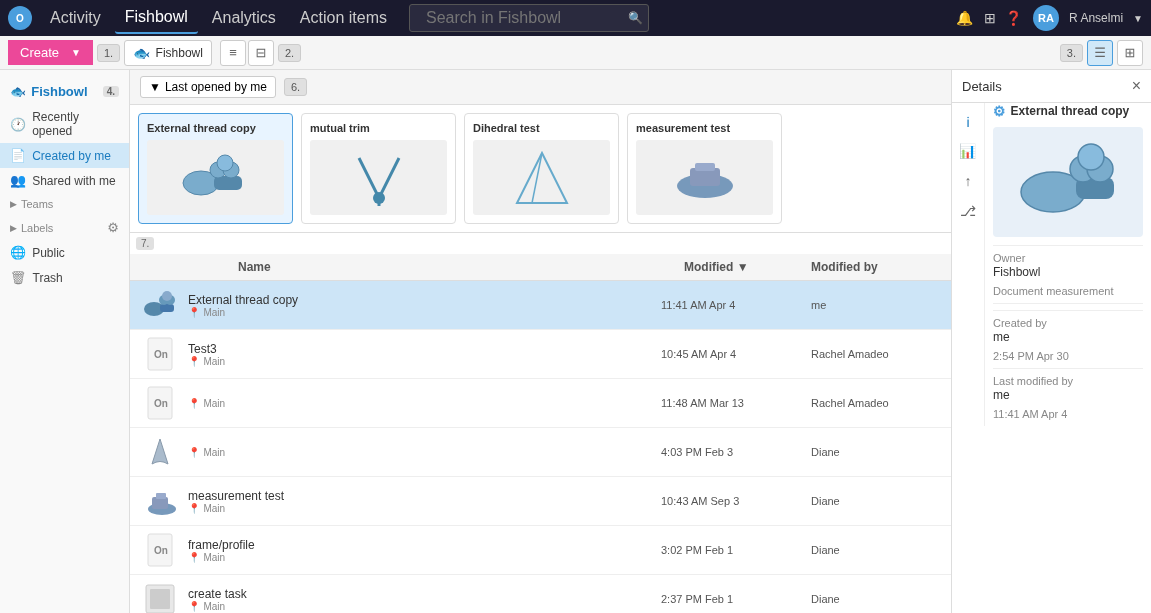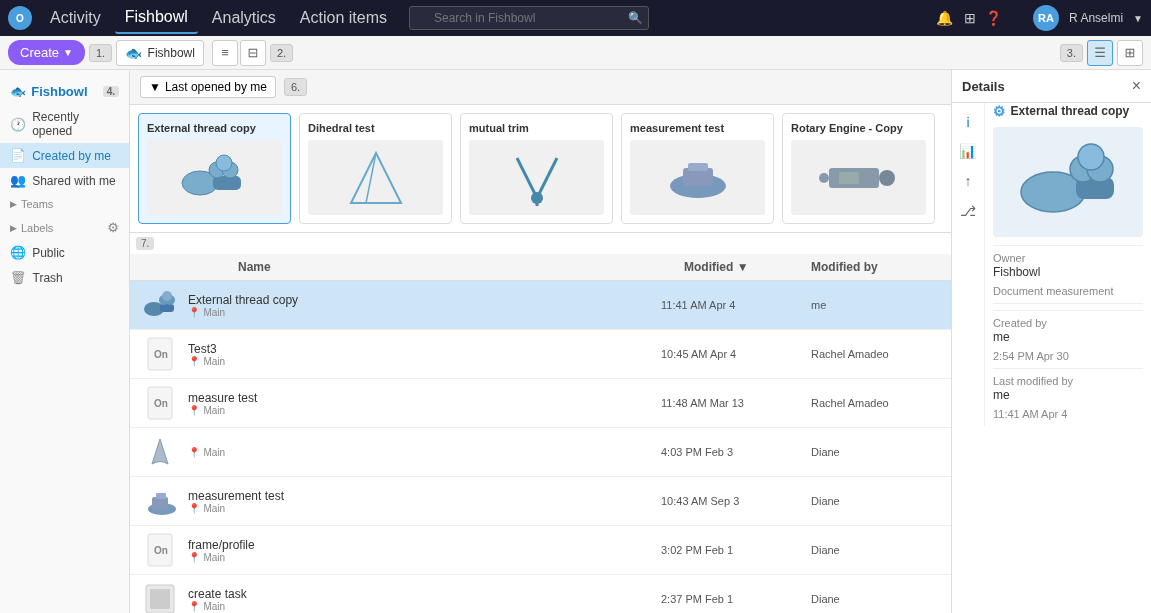--- a/index.html
+++ b/index.html
@@ -7,30 +7,30 @@
 
     
     .top-nav {
       display: flex; align-items: center; background: #1a1a2e; height: 36px; padding: 0 8px; gap: 4px;
     }
     .top-nav .logo { width: 24px; height: 24px; border-radius: 50%; background: #4a9edd; display: flex; align-items: center; justify-content: center; margin-right: 4px; }
     .top-nav .logo span { color: white; font-size: 10px; font-weight: bold; }
     .nav-tab { color: #ccc; padding: 6px 10px; cursor: pointer; font-size: 16px; border-radius: 3px; }
     .nav-tab.active { color: white; border-bottom: 2px solid #4a9edd; }
     .search-bar { flex: 1; max-width: 240px; margin-left: 8px; position: relative; }
-    .search-bar input { width: 100%; padding: 4px 28px 4px 24px; border: 1px solid #555; border-radius: 3px; background: #2a2a3e; color: #ccc; font-size: 12px; outline: none; }
+    .search-bar input { width: 100%; padding: 4px 28px 4px 16px; border: 1px solid #555; border-radius: 3px; background: #2a2a3e; color: #ccc; font-size: 16px; outline: none; }
     .search-icon-top { position: absolute; right: 6px; top: 50%; transform: translateY(-50%); color: #aaa; font-size: 12px; }
     .nav-right { margin-left: auto; display: flex; align-items: center; gap: 10px; color: #ccc; font-size: 14px; }
-    .user-badge { background: #4a9edd; color: white; border-radius: 50%; width: 26px; height: 26px; display: flex; align-items: center; justify-content: center; font-size: 11px; font-weight: bold; margin-left: 20px; }
+    .user-badge { background: #4a9edd; color: white; border-radius: 50%; width: 26px; height: 26px; display: flex; align-items: center; justify-content: center; font-size: 11px; font-weight: bold; }
 
     
     .toolbar2 {
       display: flex; align-items: center; background: #f5f5f5; border-bottom: 1px solid #ddd; height: 34px; padding: 0 8px; gap: 4px;
     }
-    .btn-create { background: #8b5cf6; color: white; padding: 5px 12px; border: none; border-radius: 12px; font-size: 13px; cursor: pointer; display: flex; align-items: center; gap: 4px; }
+    .btn-create { background: #ec4899; color: white; padding: 5px 12px; border: none; border-radius: 0; font-size: 13px; cursor: pointer; display: flex; align-items: center; gap: 12px; }
     .btn-create .caret { font-size: 10px; }
     .toolbar-badge { background: #e0e0e0; border: 1px solid #ccc; border-radius: 3px; padding: 2px 6px; font-size: 11px; color: #555; cursor: pointer; }
     .workspace-name { display: flex; align-items: center; gap: 5px; padding: 4px 8px; border: 1px solid #ccc; border-radius: 3px; background: white; font-size: 12px; cursor: pointer; }
     .view-icons { display: flex; gap: 2px; margin-left: 4px; }
     .view-icon-btn { width: 26px; height: 26px; border: 1px solid #ccc; border-radius: 3px; background: white; display: flex; align-items: center; justify-content: center; cursor: pointer; font-size: 13px; color: #666; }
     .view-icon-btn.active { background: #d0e8f8; border-color: #4a9edd; }
 
     
     .main { display: flex; height: calc(613px - 70px); }
 
@@ -206,60 +206,49 @@
           <svg width="80" height="60" viewBox="0 0 80 60">
             <ellipse cx="25" cy="35" rx="18" ry="12" fill="#7aaccc" stroke="#5588aa" stroke-width="1"></ellipse>
             <rect x="38" y="28" width="28" height="14" rx="5" fill="#5588aa"></rect>
             <circle cx="42" cy="22" r="8" fill="#7aaccc" stroke="#5588aa" stroke-width="1"></circle>
             <circle cx="55" cy="22" r="8" fill="#7aaccc" stroke="#5588aa" stroke-width="1"></circle>
             <circle cx="49" cy="15" r="8" fill="#88bbdd" stroke="#5588aa" stroke-width="1"></circle>
           </svg>
         </div>
       </div>
       <div class="thumb-card">
-        <div class="thumb-label">Dihedral test</div>
-        <div class="thumb-img">
-          <svg width="80" height="60" viewBox="0 0 80 60">
-            <polygon points="40,5 15,55 65,55" fill="none" stroke="#66aacc" stroke-width="2"></polygon>
-            <line x1="40" y1="5" x2="30" y2="55" stroke="#66aacc" stroke-width="1.5"></line>
-          </svg>
-        </div>
-      </div>
-      <div class="thumb-card">
         <div class="thumb-label">mutual trim</div>
         <div class="thumb-img">
           <svg width="80" height="60" viewBox="0 0 80 60">
             <line x1="20" y1="10" x2="40" y2="50" stroke="#4488aa" stroke-width="3"></line>
             <line x1="60" y1="10" x2="40" y2="50" stroke="#4488aa" stroke-width="3"></line>
             <circle cx="40" cy="50" r="6" fill="#4488aa"></circle>
             <line x1="40" y1="50" x2="40" y2="58" stroke="#4488aa" stroke-width="3"></line>
           </svg>
         </div>
       </div>
       <div class="thumb-card">
+        <div class="thumb-label">Dihedral test</div>
+        <div class="thumb-img">
+          <svg width="80" height="60" viewBox="0 0 80 60">
+            <polygon points="40,5 15,55 65,55" fill="none" stroke="#66aacc" stroke-width="2"></polygon>
+            <line x1="40" y1="5" x2="30" y2="55" stroke="#66aacc" stroke-width="1.5"></line>
+          </svg>
+        </div>
+      </div>
+      <div class="thumb-card">
         <div class="thumb-label">measurement test</div>
         <div class="thumb-img">
           <svg width="80" height="60" viewBox="0 0 80 60">
             <ellipse cx="40" cy="38" rx="28" ry="12" fill="#7799bb"></ellipse>
             <rect x="25" y="20" width="30" height="18" rx="3" fill="#8899bb"></rect>
             <rect x="30" y="15" width="20" height="8" rx="2" fill="#99aacc"></rect>
           </svg>
         </div>
       </div>
-      <div class="thumb-card">
-        <div class="thumb-label">Rotary Engine - Copy</div>
-        <div class="thumb-img">
-          <svg width="80" height="60" viewBox="0 0 80 60">
-            <rect x="10" y="20" width="50" height="20" rx="3" fill="#889aaa"></rect>
-            <circle cx="68" cy="30" r="8" fill="#778899"></circle>
-            <circle cx="5" cy="30" r="5" fill="#889aaa"></circle>
-            <rect x="20" y="24" width="20" height="12" rx="2" fill="#99aaaa"></rect>
-          </svg>
-        </div>
-      </div>
     </div>
 
     <div class="list-section">
       <div style="position:relative;">
         <span class="list-num-badge" style="position:relative;display:inline-block;margin:4px 6px;">7.</span>
       </div>
       <div class="list-header">
         <div style="width:48px;"></div>
         <div class="col-name">Name</div>
         <div class="col-modified">Modified ▼</div>
@@ -306,21 +295,20 @@
       </div>
 
       <div class="list-row">
         <div class="row-icon">
           <svg width="32" height="36" viewBox="0 0 32 36">
             <rect x="4" y="2" width="24" height="32" rx="2" fill="#f5f5f5" stroke="#ddd"></rect>
             <text x="10" y="22" font-size="10" fill="#888" font-weight="bold">On</text>
           </svg>
         </div>
         <div class="col-name">
-          <div class="row-name">measure test</div>
           <div class="row-sub">
             <span>📍</span>
             <span>Main</span>
           </div>
         </div>
         <div class="col-modified">11:48 AM Mar 13</div>
         <div class="col-modby">Rachel Amadeo</div>
       </div>
 
       <div class="list-row">
@@ -392,21 +380,21 @@
         </div>
         <div class="col-modified">2:37 PM Feb 1</div>
         <div class="col-modby">Diane</div>
       </div>
 
     </div>
   </div>
 
   <div class="details-panel">
     <div class="details-header">
-      <span style="font-weight:bold;font-size:13px;">Details</span>
+      <span style="font-weight:normal;font-size:13px;">Details</span>
       <span class="details-close">×</span>
     </div>
     <div class="details-content-wrap">
       <div class="details-side-icons">
         <span class="detail-icon-side" style="color:#1a7bbf;">ℹ</span>
         <span class="detail-icon-side">📊</span>
         <span class="detail-icon-side">↑</span>
         <span class="detail-icon-side">⎇</span>
       </div>
       <div class="details-main-content">

